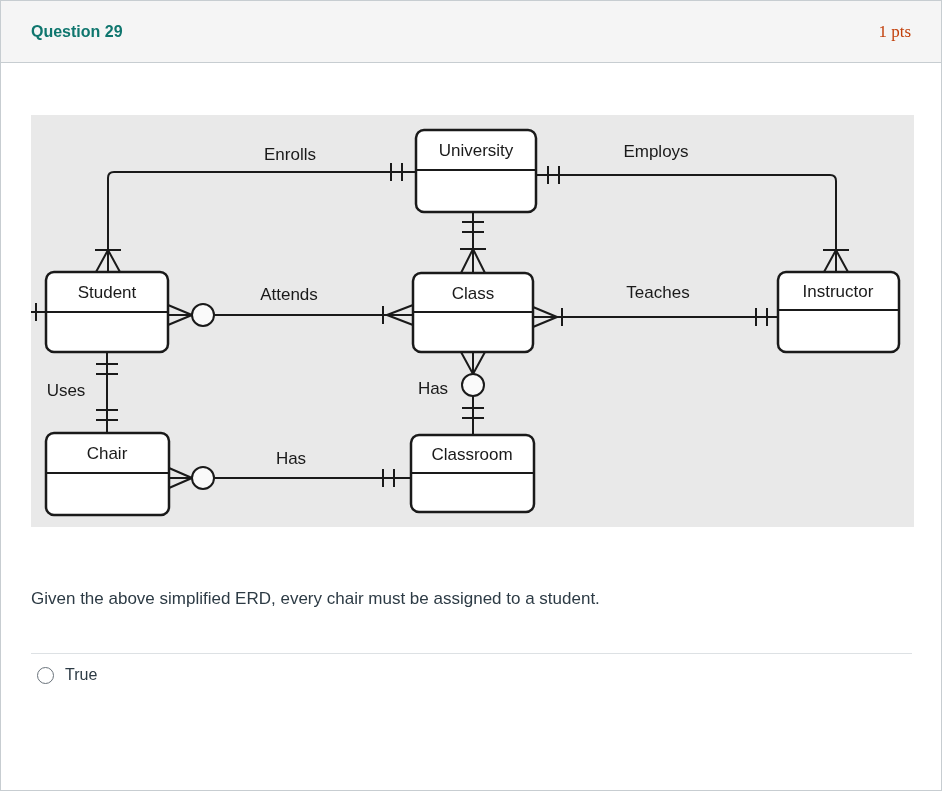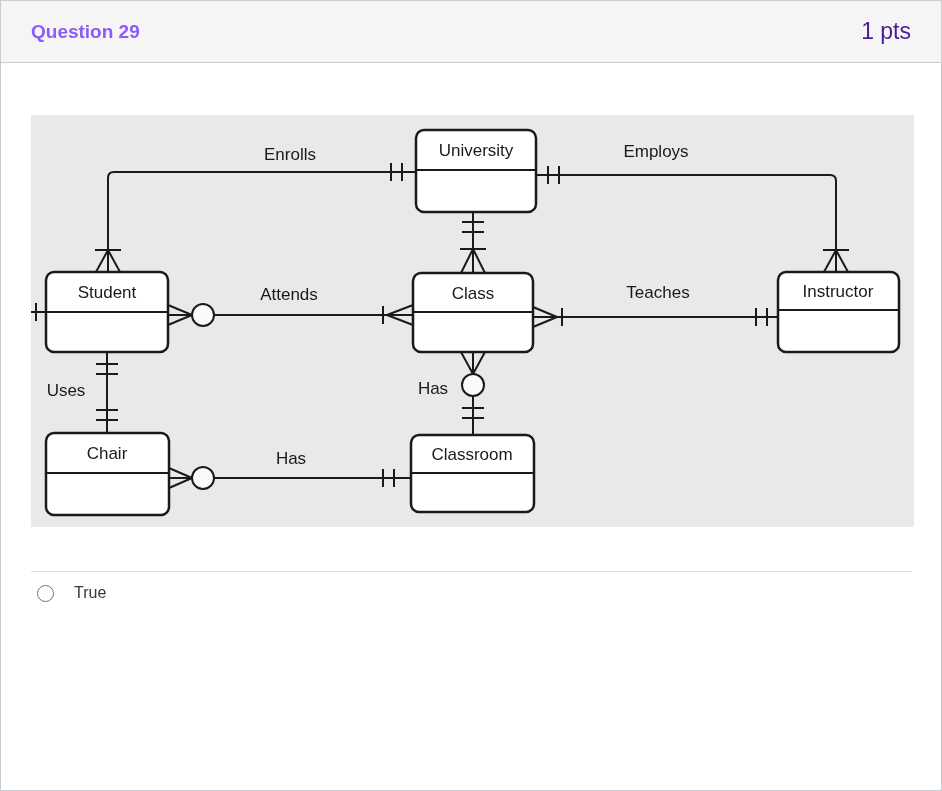--- a/index.html
+++ b/index.html
@@ -15,39 +15,39 @@
     background: #fff;
     overflow: hidden;
   }
   .question-header {
     height: 62px;
     background: #f5f5f5;
     border-bottom: 1px solid #c7cdd1;
     display: flex; align-items: center; justify-content: space-between;
     padding: 0 30px;
   }
-  .question-title { font-size: 19px; font-weight: bold; color: #8b5cf6; }
-  .question-points { font-size: 23px; color: #4c1d95; }
+  .question-title { font-size: 16px; font-weight: bold; color: #0f766e; }
+  .question-points { font-size: 17px; color: #c2410c; font-family: Liberation Serif, serif; }
   .question-body { padding: 0 29px 0 30px; }
   .erd-diagram {
     margin-top: 52px;
     width: 883px; height: 412px;
     background: #e9e9e9;
   }
   .erd-diagram svg { display: block; }
   .question-text {
     margin-top: 62px;
     font-size: 17px;
     color: #2d3b45;
   }
   .options { margin-top: 44px; list-style: none; }
   .option-row {
     border-top: 1px solid #dde1e4;
     padding: 12px 6px;
-    display: flex; align-items: center; gap: 20px;
+    display: flex; align-items: center; gap: 11px;
   }
   .radio {
     width: 17px; height: 17px;
     border: 1px solid #6a737b;
     border-radius: 50%;
     background: #fff;
     flex: 0 0 auto;
     cursor: pointer;
   }
   .option-label { font-size: 16px; color: #2d3b45; cursor: pointer; }
@@ -153,20 +153,21 @@
           <text class="erd-text" x="625" y="42">Employs</text>
           <text class="erd-text" x="258" y="185">Attends</text>
           <text class="erd-text" x="627" y="183">Teaches</text>
           <text class="erd-text" x="35" y="281">Uses</text>
           <text class="erd-text" x="402" y="279">Has</text>
           <text class="erd-text" x="260" y="349">Has</text>
         </g>
       </svg>
     </div>
 
+    <p class="question-text">Given the above simplified ERD, every chair must be assigned to a student.</p>
 
     <ul class="options">
       <li class="option-row">
         <span class="radio"></span>
         <span class="option-label">True</span>
       </li>
     </ul>
 
   </div>
 </div>

